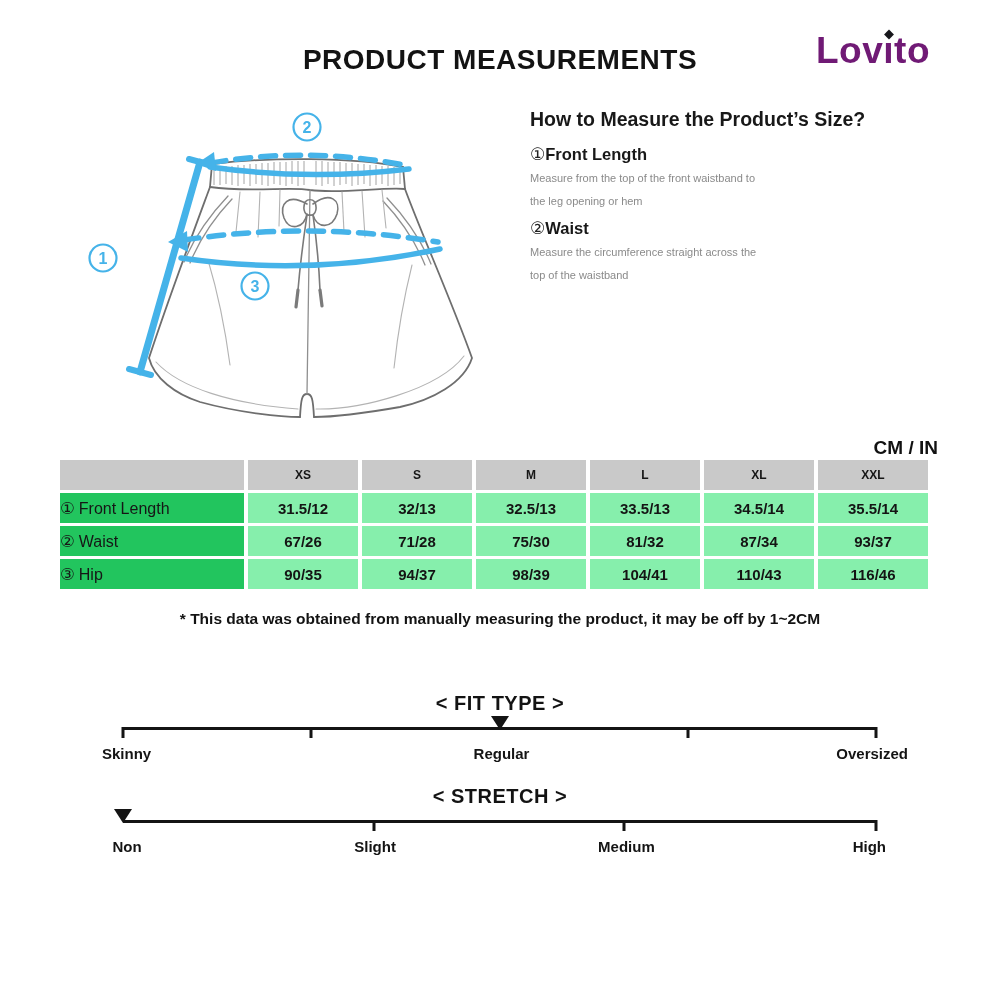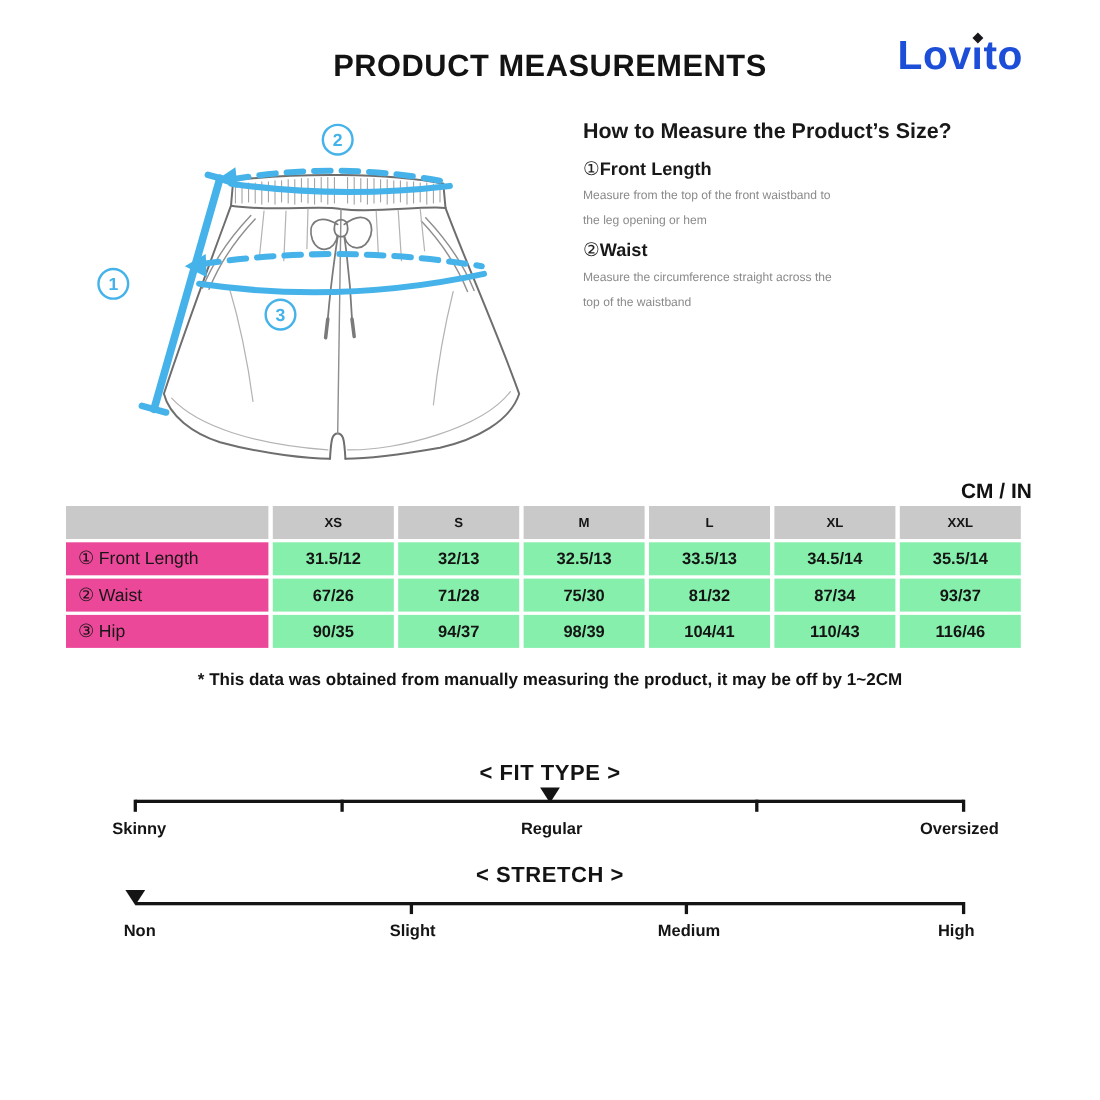--- a/index.html
+++ b/index.html
@@ -4,21 +4,21 @@
 <style>
   * { margin:0; padding:0; box-sizing:border-box; }
   html,body { background:#ffffff; }
   body { font-family:"Liberation Sans","DejaVu Sans",sans-serif; color:#111; }
   .page { position:relative; width:1000px; height:1000px; background:#fff; overflow:hidden; }
 
   
   .title { position:absolute; top:44px; left:0; width:1000px; text-align:center;
            font-size:28px; font-weight:800; letter-spacing:.5px; color:#131313; }
   .brand { position:absolute; top:30px; right:70px; font-size:37px; font-weight:700;
-           letter-spacing:.5px; color:#1d4ed8; }
+           letter-spacing:.5px; color:#701a75; }
   .brand .brand-i { position:relative; display:inline-block; }
   .brand .brand-i::after { content:""; position:absolute; left:50%; top:1px; width:7px; height:7px;
            background:#17171c; transform:translateX(-50%) rotate(45deg); }
 
   
   .diagram { position:absolute; left:60px; top:100px; width:450px; height:330px; }
 
   
   .howto { position:absolute; left:530px; top:108px; width:420px; }
   .howto-title { font-size:19.5px; font-weight:700; color:#181818; margin-bottom:11px; }
@@ -29,22 +29,22 @@
 
   
   .unit-label { position:absolute; top:437px; right:62px; font-size:19px; font-weight:700; }
   table.meas { position:absolute; left:56px; top:457px; border-collapse:separate; border-spacing:4px 3px;
                table-layout:fixed; }
   table.meas col.c-label { width:184px; }
   table.meas col.c-size  { width:110px; }
   table.meas th, table.meas td { height:30px; vertical-align:middle; }
   .cell-head { background:#c9c9c9; font-size:12px; font-weight:700; text-align:center; color:#161616; }
   .cell-corner { background:#c9c9c9; }
-  .cell-rowlabel { background:#ec4899; font-size:16px; font-weight:400; text-align:left;
-                   padding-left:11px; color:#161616; }
+  .cell-rowlabel { background:#22c55e; font-size:16px; font-weight:400; text-align:left;
+                   padding-left:0; color:#161616; }
   .cell-rowlabel .row-num { font-size:16.5px; margin-right:4px; }
   .cell-val { background:#86efac; font-size:15px; font-weight:700; text-align:center; color:#141414; }
 
   .note { position:absolute; top:610px; left:0; width:1000px; text-align:center;
           font-size:15.5px; font-weight:700; color:#131313; }
 
   
   .scale-title { position:absolute; left:0; width:1000px; text-align:center;
                  font-size:20px; font-weight:800; letter-spacing:.5px; color:#131313; }
   .scale-line { position:absolute; left:123px; width:753px; height:3px; background:#141414; }

